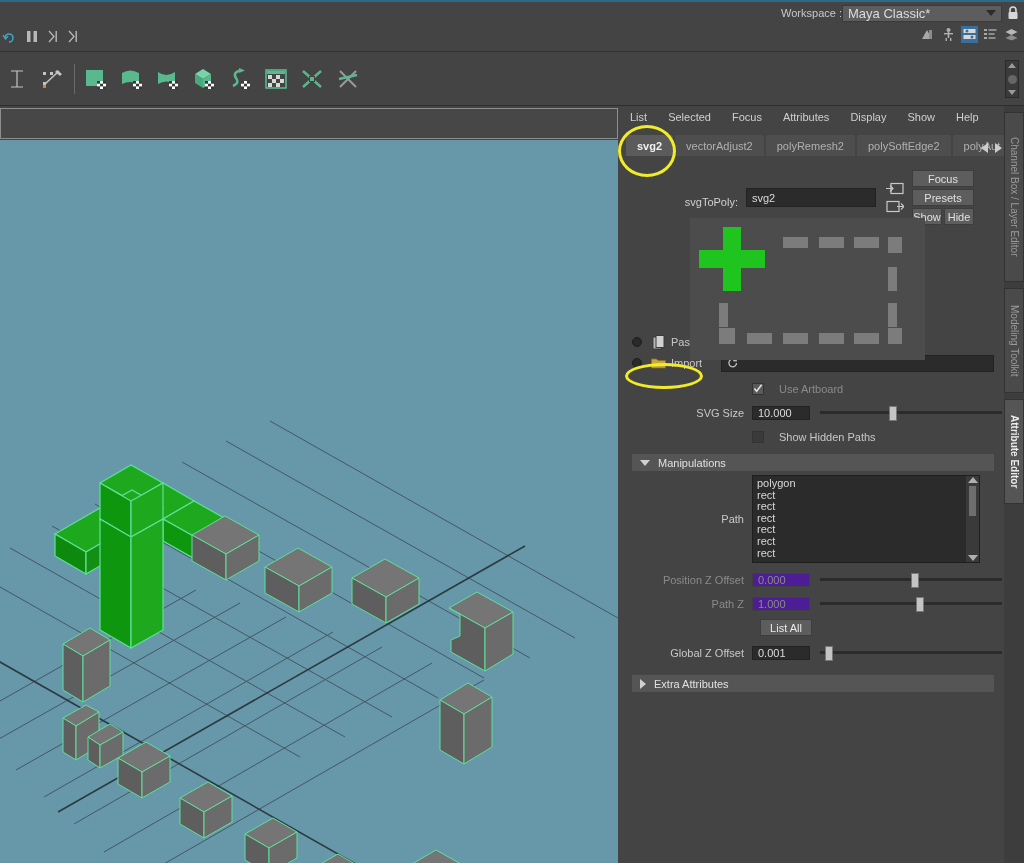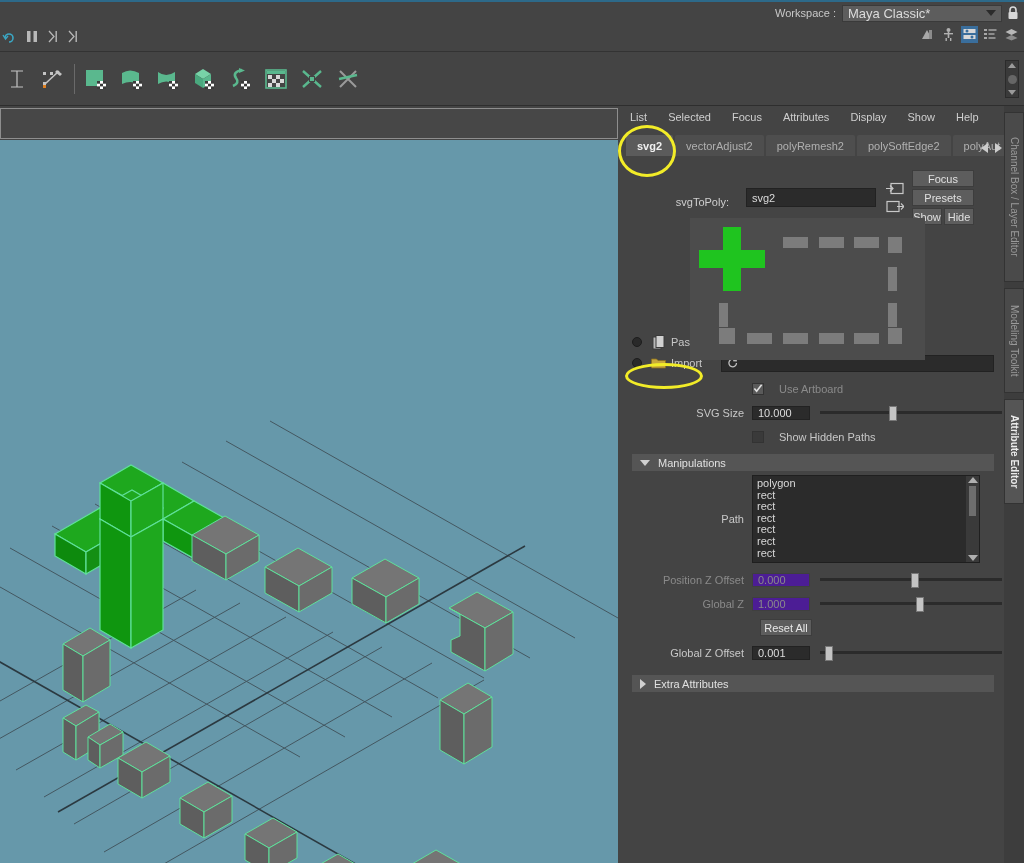--- a/index.html
+++ b/index.html
@@ -13,21 +13,21 @@
   }
   .app { position: relative; width: 1024px; height: 863px; }
 
   
   .workspace-bar {
     position: absolute; left: 0; top: 0; width: 1024px; height: 24px;
     background: #444444;
     border-top: 2px solid #2d6a8a;
     display: flex; align-items: center; justify-content: flex-end;
   }
-  .ws-label { font-size: 11px; color: #c8c8c8; margin-right: 6px; }
+  .ws-label { font-size: 11px; color: #c8c8c8; }
   .ws-select {
     width: 160px; height: 17px; background: #5d5d5d;
     border: 1px solid #3a3a3a;
     display: flex; align-items: center; position: relative;
   }
   .ws-select .val { padding-left: 5px; font-size: 13px; color: #dcdcdc; }
   .ws-select .arrow-box {
     position: absolute; right: 0; top: 0; width: 20px; height: 15px;
     background: #5d5d5d; display: flex; align-items: center; justify-content: center;
   }
@@ -113,21 +113,21 @@
   .node-tab.active { background: #5b5b5b; color: #f0f0f0; font-weight: bold; }
   .tab-arrows {
     position: absolute; right: 2px; bottom: 3px; display: flex; gap: 7px; align-items: center;
   }
   .tri-left { width:0;height:0;border-top:5px solid transparent;border-bottom:5px solid transparent;border-right:7px solid #cccccc; }
   .tri-right { width:0;height:0;border-top:5px solid transparent;border-bottom:5px solid transparent;border-left:7px solid #cccccc; }
 
   .node-name-row {
     display: flex; align-items: center; margin-top: 14px; padding-left: 6px;
   }
-  .nn-label { width: 120px; text-align: right; font-size: 11px; color: #cfcfcf; padding-right: 17px; margin-top: 8px; }
+  .nn-label { width: 120px; text-align: right; font-size: 11px; color: #cfcfcf; padding-right: 8px; margin-top: 8px; }
   .nn-field {
     width: 130px; height: 19px; background: #2b2b2b; border: 1px solid #222;
     display: flex; align-items: center; padding-left: 5px; font-size: 11px; color: #dcdcdc;
   }
   .nav-icons { display: flex; flex-direction: column; gap: 4px; margin-left: 10px; }
   .nav-ic { width: 18px; height: 14px; }
   .side-btns { display: flex; flex-direction: column; gap: 2px; margin-left: 8px; }
   .btn {
     background: #5d5d5d; color: #e0e0e0; font-size: 11px;
     border: 1px solid #3d3d3d; height: 17px; display: flex;
@@ -718,30 +718,30 @@
     <div class="field-row" style="margin-top:6px">
       <div class="fr-label dim">Position Z Offset</div>
       <div class="num-field dim">0.000</div>
       <div class="slider" style="width:182px">
         <div class="track"></div>
           <div class="thumb" style="left:50%"></div>
       </div>
     </div>
 
     <div class="field-row">
-      <div class="fr-label dim">Global Z</div>
+      <div class="fr-label dim">Path Z</div>
       <div class="num-field dim">1.000</div>
       <div class="slider" style="width:182px">
         <div class="track"></div>
           <div class="thumb" style="left:53%"></div>
       </div>
     </div>
 
     <div class="reset-row">
-      <div class="reset-btn">Reset All</div>
+      <div class="reset-btn">List All</div>
     </div>
 
     <div class="field-row" style="margin-top:6px">
       <div class="fr-label">Global Z Offset</div>
       <div class="num-field">0.001</div>
       <div class="slider" style="width:182px">
         <div class="track"></div>
           <div class="thumb" style="left:3%"></div>
       </div>
     </div>

